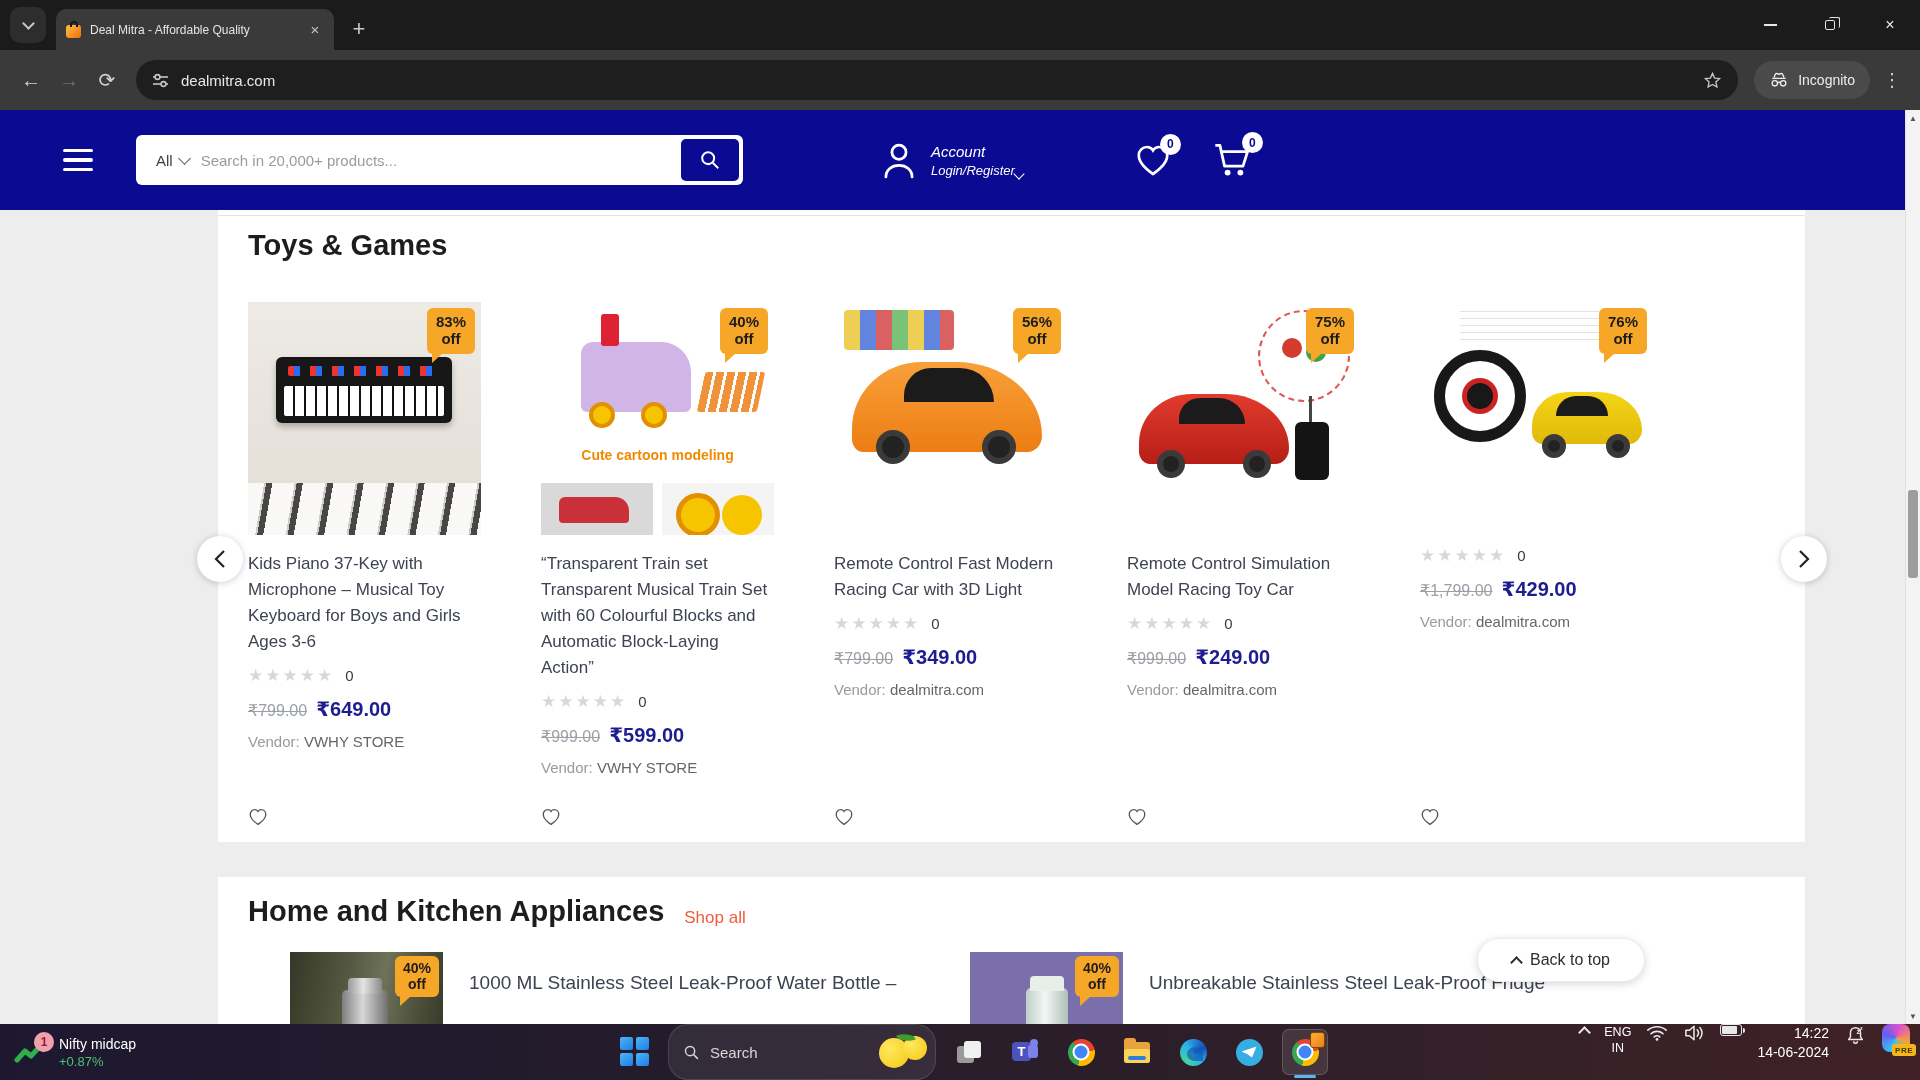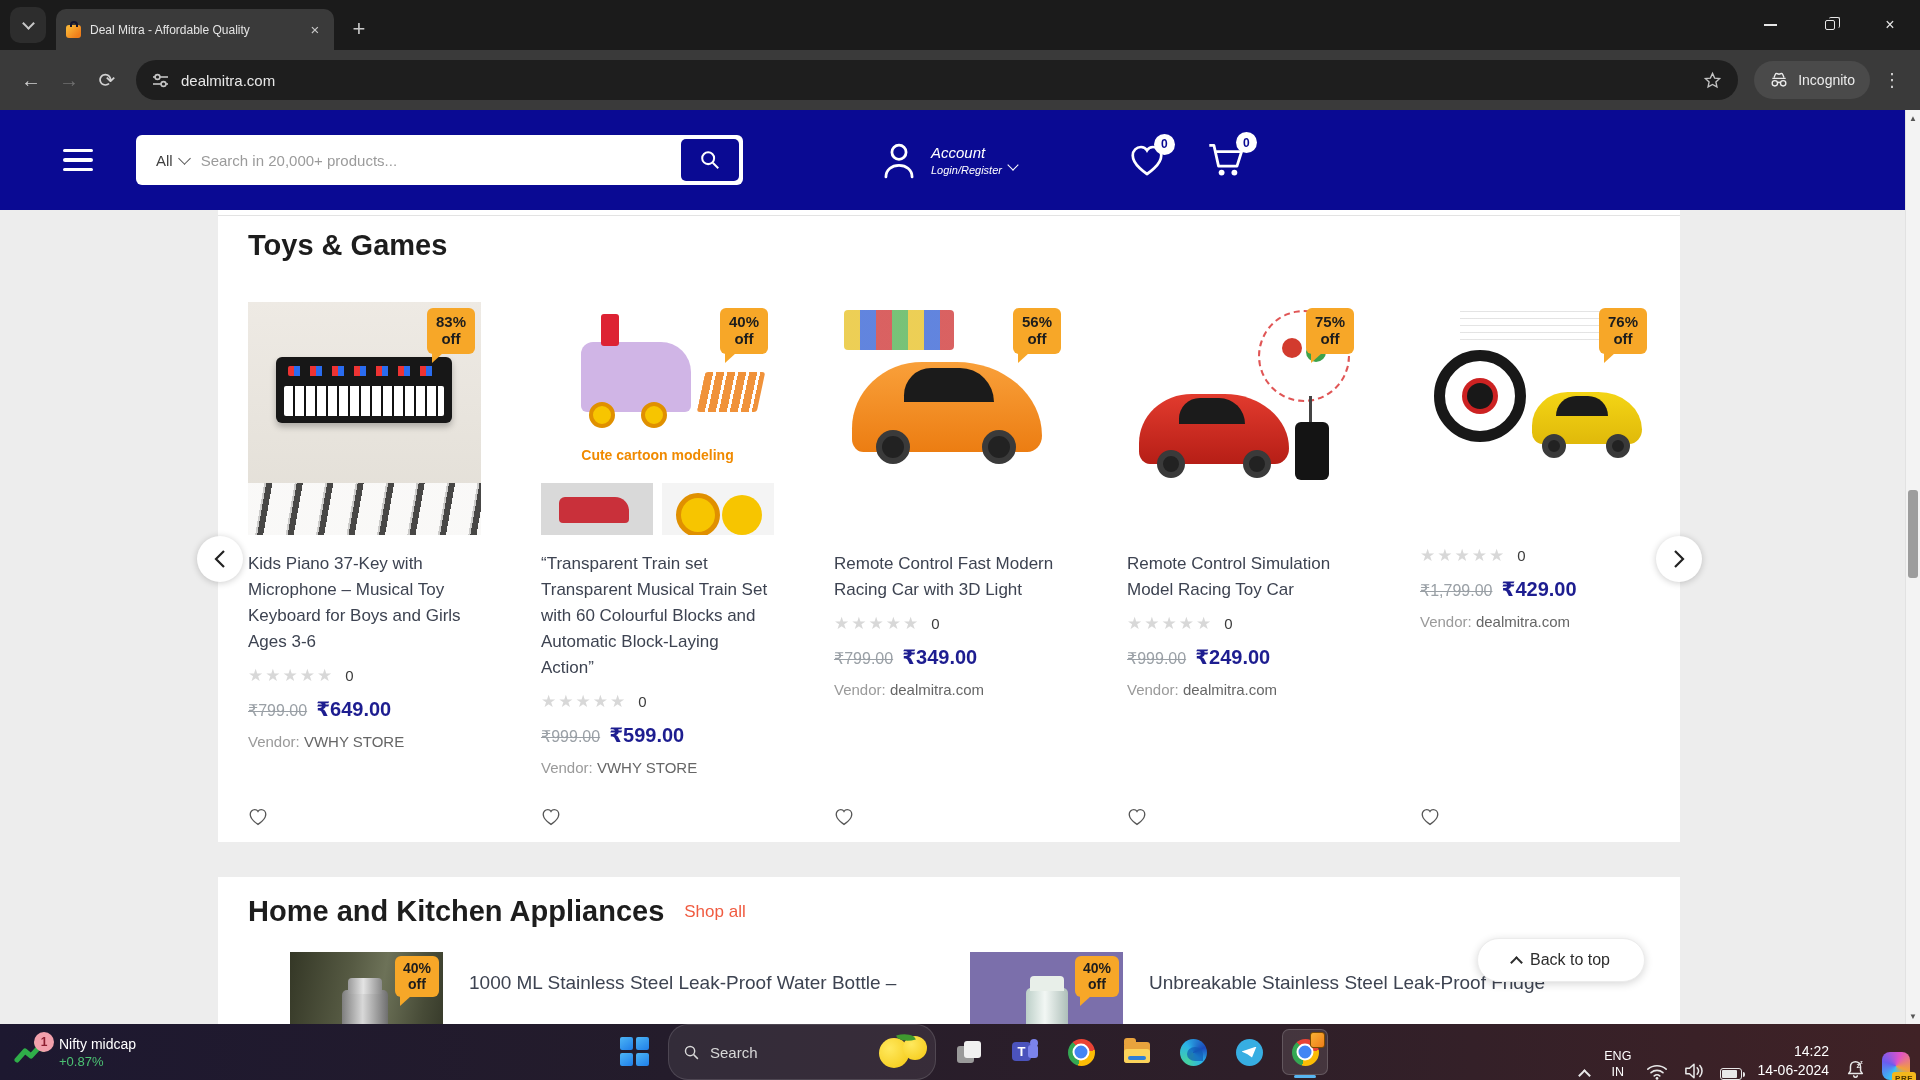--- a/index.html
+++ b/index.html
@@ -38,30 +38,30 @@
   .hamburger { margin-left:63px; width:30px; display:flex; flex-direction:column; gap:6px; }
   .hamburger span { height:3.5px; background:#fff; border-radius:2px; }
   .searchbar { margin-left:43px; width:607px; height:50px; background:#fff; border-radius:6px; display:flex; align-items:center; padding:4px; }
   .search-cat { display:flex; align-items:center; gap:7px; padding:0 12px 0 16px; color:#3f3f3f; font-size:15px; }
   .chev-dn-dark { width:9px; height:9px; border-right:1.8px solid #555; border-bottom:1.8px solid #555; transform:rotate(45deg); margin-top:-4px; }
   .search-input { flex:1; border:none; outline:none; font-size:15px; color:#333; font-family:inherit; background:transparent; }
   .search-input::placeholder { color:#9b9b9b; }
   .search-btn { width:58px; height:42px; background:#0a0a93; border-radius:5px; display:flex; align-items:center; justify-content:center; flex:none; }
   .account { display:flex; align-items:center; gap:13px; margin-left:137px; color:#fff;font-style:italic; }
   .acct-l1 { font-size:15px; }
-  .acct-l2 { font-size:11px; display:flex; align-items:flex-start; gap:7px; margin-top:3px; }
+  .acct-l2 { font-size:13px; display:flex; align-items:flex-end; margin-top:3px; }
   .chev-dn-white { width:8px; height:8px; border-right:1.8px solid #fff; border-bottom:1.8px solid #fff; transform:rotate(45deg); margin-top:-3px; }
   .hdr-ico-wrap { position:relative; }
   .hdr-heart { margin-left:112px; }
   .hdr-cart { margin-left:42px; margin-right:244px; }
   .count-badge { position:absolute; top:-10px; right:-10px; min-width:21px; height:21px; border-radius:50%; background:#fff; color:#0a0a93; font-size:12px; font-weight:700; display:flex; align-items:center; justify-content:center; }
 
   
   .page { position:absolute; top:210px; left:0; width:1920px; height:814px; background:#ededed; overflow:hidden; }
-  .panel { position:absolute; left:218px; width:1462px; background:#fff; }
+  .panel { position:absolute; left:218px; width:1587px; background:#fff; }
   .panel1 { top:0; height:632px; padding:0 30px; }
   .hairline { height:1px; background:#e3e3e3; margin:5px -30px 0; }
   .sec-h2 { font-size:29px; font-weight:600; color:#1d1d1d; margin-top:13px; }
   .cards { display:flex; gap:60px; margin-top:40px; }
   .card { width:233px; height:524px; display:flex; flex-direction:column; }
   .pimg { width:233px; height:233px; position:relative; overflow:hidden; background:#fff; flex:none; }
   .dbadge { position:absolute; top:6px; right:6px; background:#f7a728; border-radius:6px; padding:5px 9px 6px; text-align:center; font-weight:700; color:#1d1d1d; font-size:15px; line-height:1.15; z-index:3; }
   .dbadge::after { content:''; position:absolute; left:5px; bottom:-9px; width:0; height:0; border-top:10px solid #f7a728; border-right:11px solid transparent; }
   .ptitle { margin-top:16px; font-size:17px; line-height:26px; color:#3d4351; }
   .stars-row { margin-top:10px; display:flex; align-items:center; gap:11px; }
@@ -105,21 +105,21 @@
   .art-remote { left:168px; top:120px; width:34px; height:58px; background:#141414; border-radius:6px; }
   .art-remote::before { content:''; position:absolute; left:14px; top:-26px; width:3px; height:26px; background:#444; }
   .art-steer { left:14px; top:48px; width:92px; height:92px; border:11px solid #181818; border-radius:50%; }
   .art-steer::after { content:''; position:absolute; left:22px; top:22px; width:26px; height:26px; background:#181818; border-radius:50%; box-shadow:0 0 0 5px #c22; }
   .art-car5 { left:112px; top:90px; width:110px; height:52px; background:linear-gradient(180deg,#f4d515,#e0b90a); }
   .art-car5-win { left:136px; top:94px; width:52px; height:20px; background:#1b1b1b; border-radius:26px 26px 0 0; }
   .art-schematic { left:40px; top:8px; right:8px; height:36px; background:repeating-linear-gradient(0deg,#fff 0 6px,#d8d8d8 6px 7px); opacity:.7; }
 
   
   .panel2 { top:667px; height:190px; padding:0 30px; }
-  .k-head { display:flex; align-items:center; gap:20px; }
+  .k-head { display:flex; align-items:flex-end; gap:20px; }
   .shopall { color:#f05b40; font-size:17px; }
   .k-row { display:flex; margin-top:24px; padding-left:42px; gap:20px; }
   .k-item { display:flex; gap:26px; width:660px; }
   .k-img { width:153px; height:150px; position:relative; flex:none; overflow:hidden; }
   .k-img .dbadge { top:4px; right:4px; font-size:14px; padding:4px 8px 5px; }
   .k-title { padding-top:16px; font-size:19px; line-height:30px; color:#3d4351; width:440px; }
   .k-bark { inset:0; background:linear-gradient(100deg,#343726 0,#555942 35%,#6d7258 55%,#474b37 80%,#2f3224 100%); }
   .k-flower { right:14px; top:10px; width:26px; height:18px; background:#e8b7c4; border-radius:50%; box-shadow:-10px 8px 0 -4px #dfa5b5; }
   .k-bottle1 { left:52px; top:38px; width:46px; height:120px; background:linear-gradient(90deg,#7e7e7e,#d8d8d8 45%,#6f6f6f); border-radius:5px 5px 0 0; }
   .k-cap1 { left:58px; top:26px; width:34px; height:16px; background:linear-gradient(90deg,#9a9a9a,#e4e4e4 45%,#8a8a8a); border-radius:4px 4px 0 0; }
@@ -168,21 +168,21 @@
   .folder { position:relative; width:26px; height:21px; }
   .folder .back { position:absolute; inset:0; background:#e8a33d; border-radius:3px; }
   .folder .tabf { position:absolute; left:0; top:-4px; width:12px; height:6px; background:#e8a33d; border-radius:3px 3px 0 0; }
   .folder .front { position:absolute; left:0; bottom:0; width:26px; height:14px; background:#fbd35b; border-radius:3px; }
   .folder .strip { position:absolute; left:4px; bottom:3px; width:18px; height:4px; background:#2f7fd6; border-radius:2px; }
   .edge-ico { width:27px; height:27px; border-radius:50%; background:conic-gradient(from 210deg,#45d2a0,#2bb3e8 30%,#1b4bbb 60%,#2bb3e8 80%,#45d2a0); position:relative; overflow:hidden; }
   .edge-ico::after { content:''; position:absolute; left:7px; top:8px; width:16px; height:14px; background:#0f5bb5; border-radius:50% 50% 0 50%; opacity:.7; }
   .tg-ico { width:27px; height:27px; border-radius:50%; background:#37aee2; position:relative; }
   .tg-ico::after { content:''; position:absolute; left:6px; top:8px; width:15px; height:11px; background:#fff; clip-path:polygon(0 45%,100% 0,70% 100%,40% 70%); }
   .mini-bag { position:absolute; top:2px; right:2px; width:15px; height:16px; background:linear-gradient(135deg,#f9b234,#ef7d1a); border-radius:3px; border:1px solid #7a4a00; }
-  .tb-tray { position:absolute; right:10px; top:0; height:56px; display:flex; align-items:flex-end; gap:15px; color:#fff; }
+  .tb-tray { position:absolute; right:10px; top:0; height:56px; display:flex; align-items:flex-start; gap:15px; color:#fff; }
   .tray-chev { width:9px; height:9px; border-left:2px solid #e8e8e8; border-top:2px solid #e8e8e8; transform:rotate(45deg); margin-top:4px; }
   .lang { font-size:12.5px; line-height:1.3; text-align:center; }
   .clock { font-size:14px; line-height:1.35; text-align:right; }
   .battery { width:22px; height:12px; border:1.5px solid #e8e8e8; border-radius:3px; position:relative; }
   .battery::before { content:''; position:absolute; left:1px; top:1px; bottom:1px; width:15px; background:#e8e8e8; border-radius:1px; }
   .battery::after { content:''; position:absolute; right:-4px; top:3px; width:2.5px; height:5px; background:#e8e8e8; border-radius:0 2px 2px 0; }
   .copilot { width:28px; height:28px; border-radius:8px; background:conic-gradient(from 200deg,#37c3f2,#6a5cf0,#e052c8,#f2a13a,#37c3f2); position:relative; }
   .pre-badge { position:absolute; right:-6px; bottom:-4px; background:#f3b71c; color:#4a3500; font-size:8px; font-weight:700; padding:1.5px 3px; border-radius:3px; letter-spacing:.5px; }
   svg { display:block; }
 </style>

